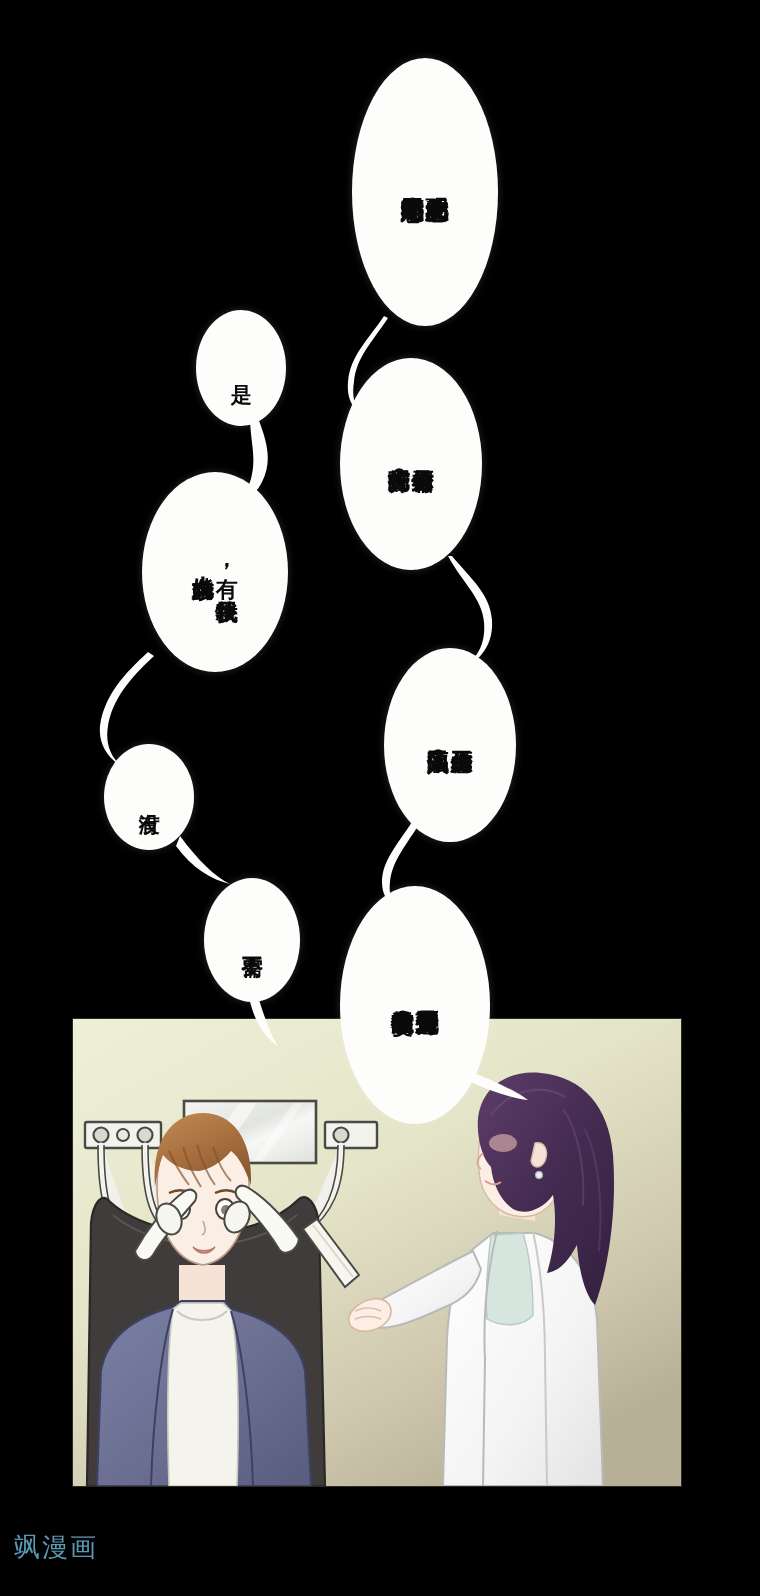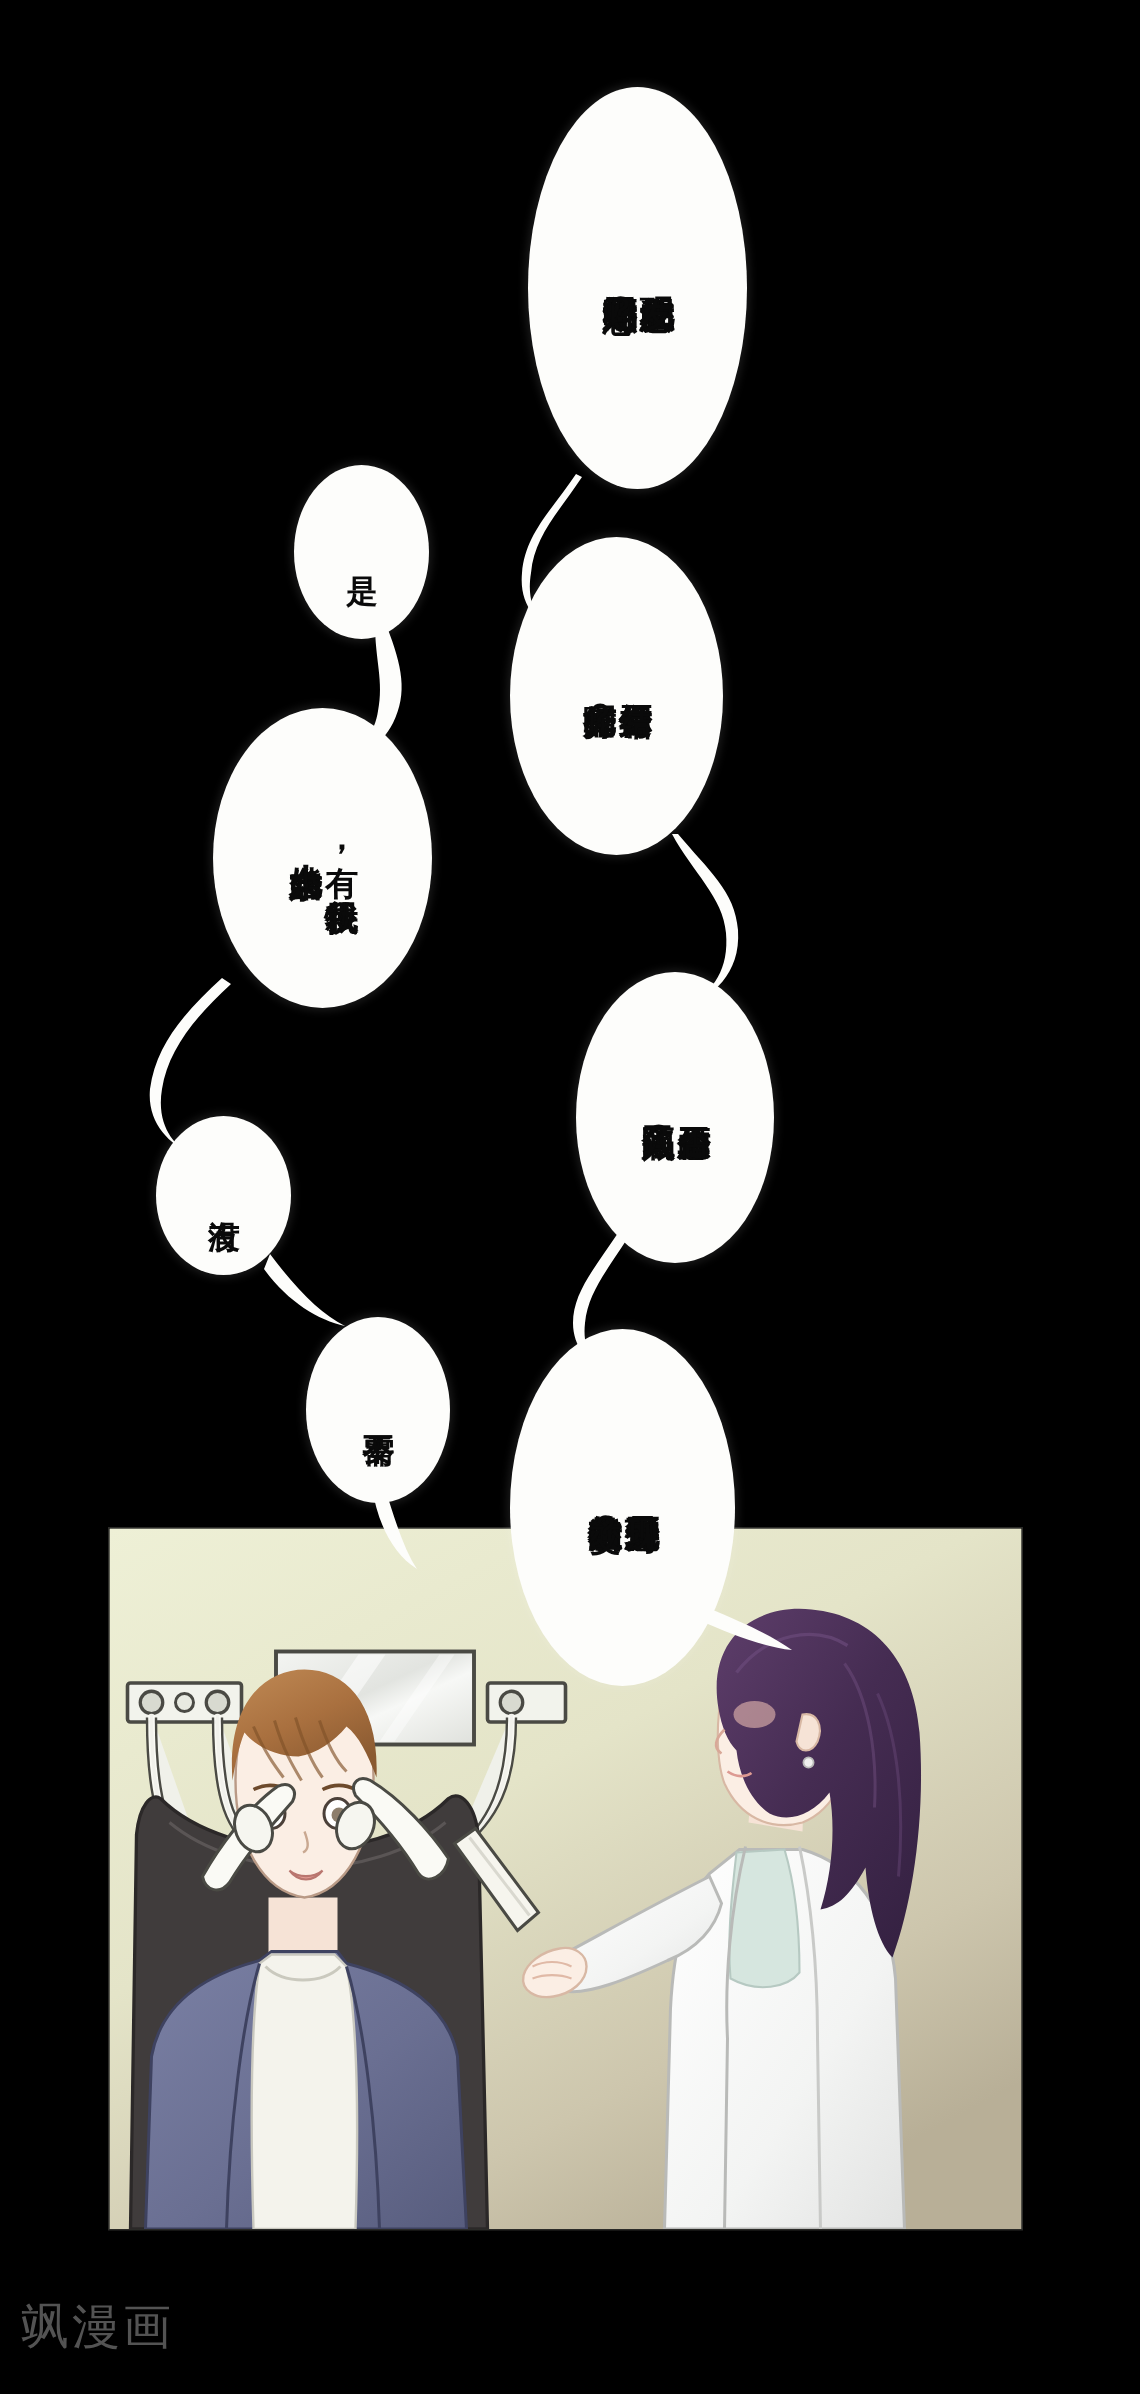--- a/index.html
+++ b/index.html
@@ -31,22 +31,22 @@
 
   
   #panel{
     position:absolute;left:72px;top:1018px;width:608px;height:467px;
     background:linear-gradient(150deg,#eef0d6 0%,#e6e6cb 42%,#cfc8b0 78%,#bdb49c 100%);
     overflow:hidden;z-index:2;border:1px solid #2b2b28;
   }
   .pabs{position:absolute;}
 
   #wm{
-    position:absolute;left:14px;top:1530px;color:#737373;opacity:.72;
-    font-size:32px;letter-spacing:2px;z-index:9;
+    position:absolute;left:14px;top:1530px;color:#7dd3fc;opacity:.72;
+    font-size:26px;letter-spacing:2px;z-index:9;
     font-family:Liberation Serif, serif;
   }
 </style>
 </head>
 <body>
 
 <div id="stage">
 
   <svg id="tails" viewBox="0 0 760 1596" xmlns="http://www.w3.org/2000/svg">
     <g fill="#fdfdfb">

